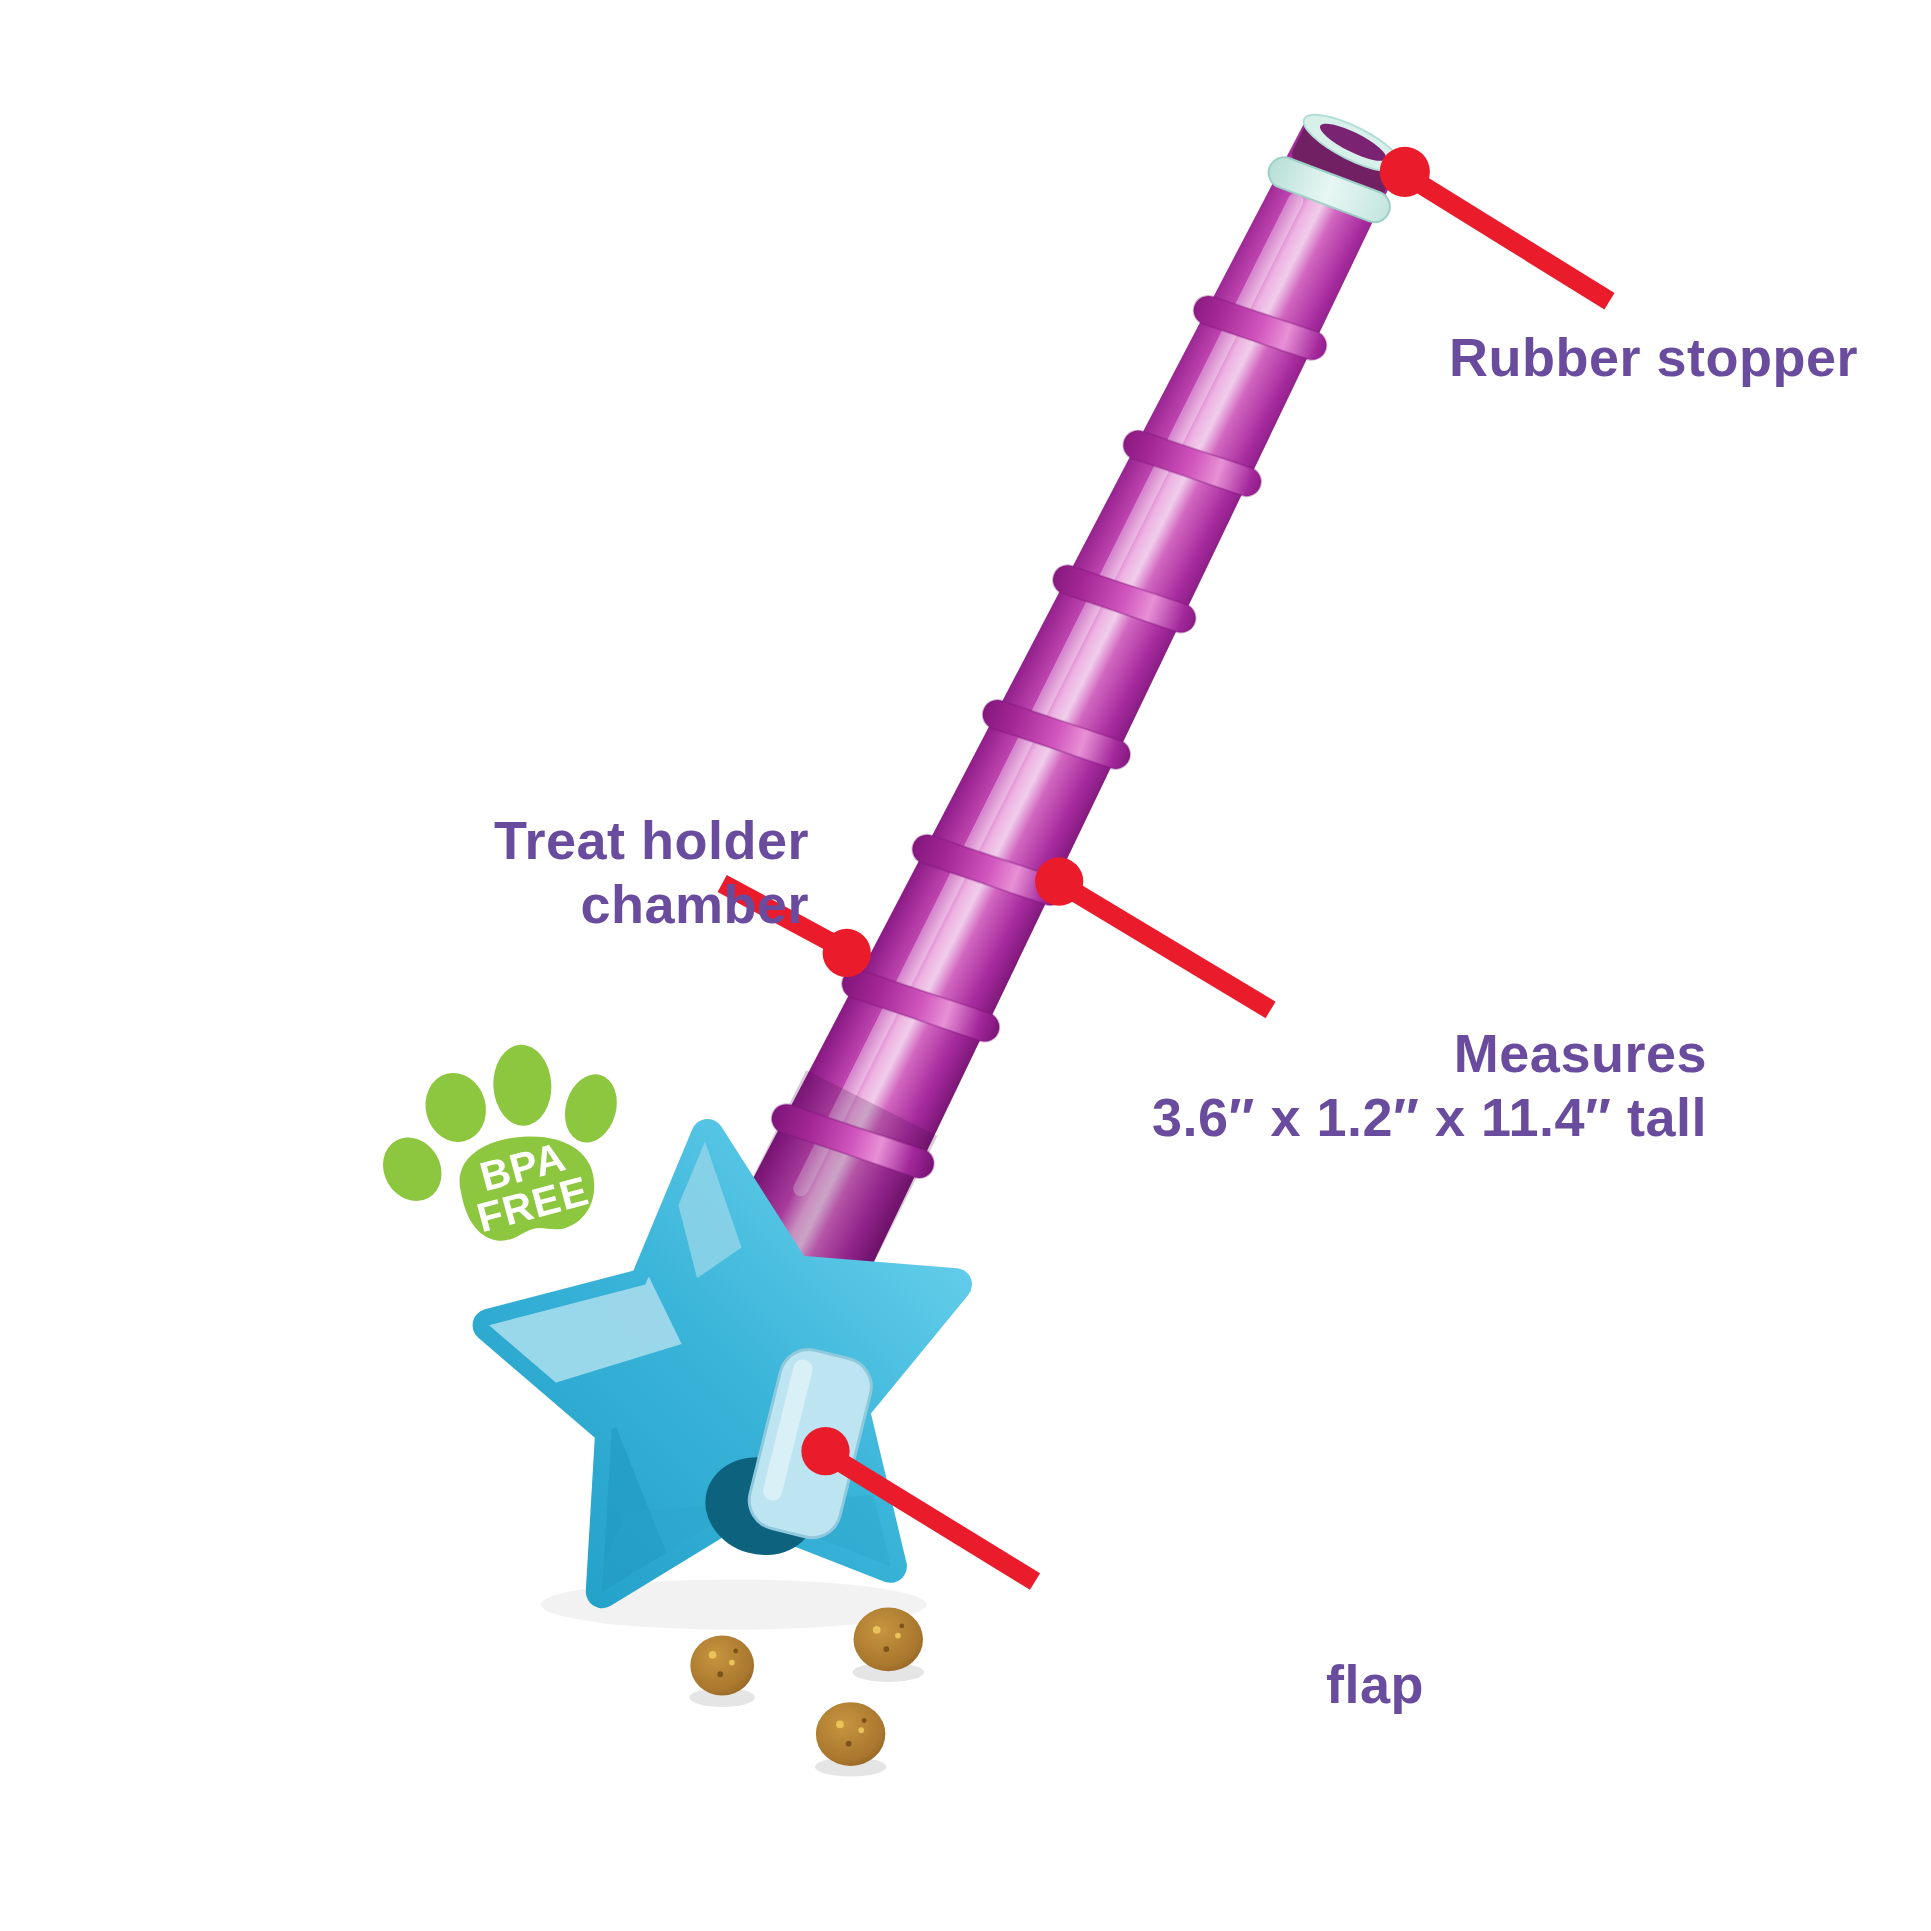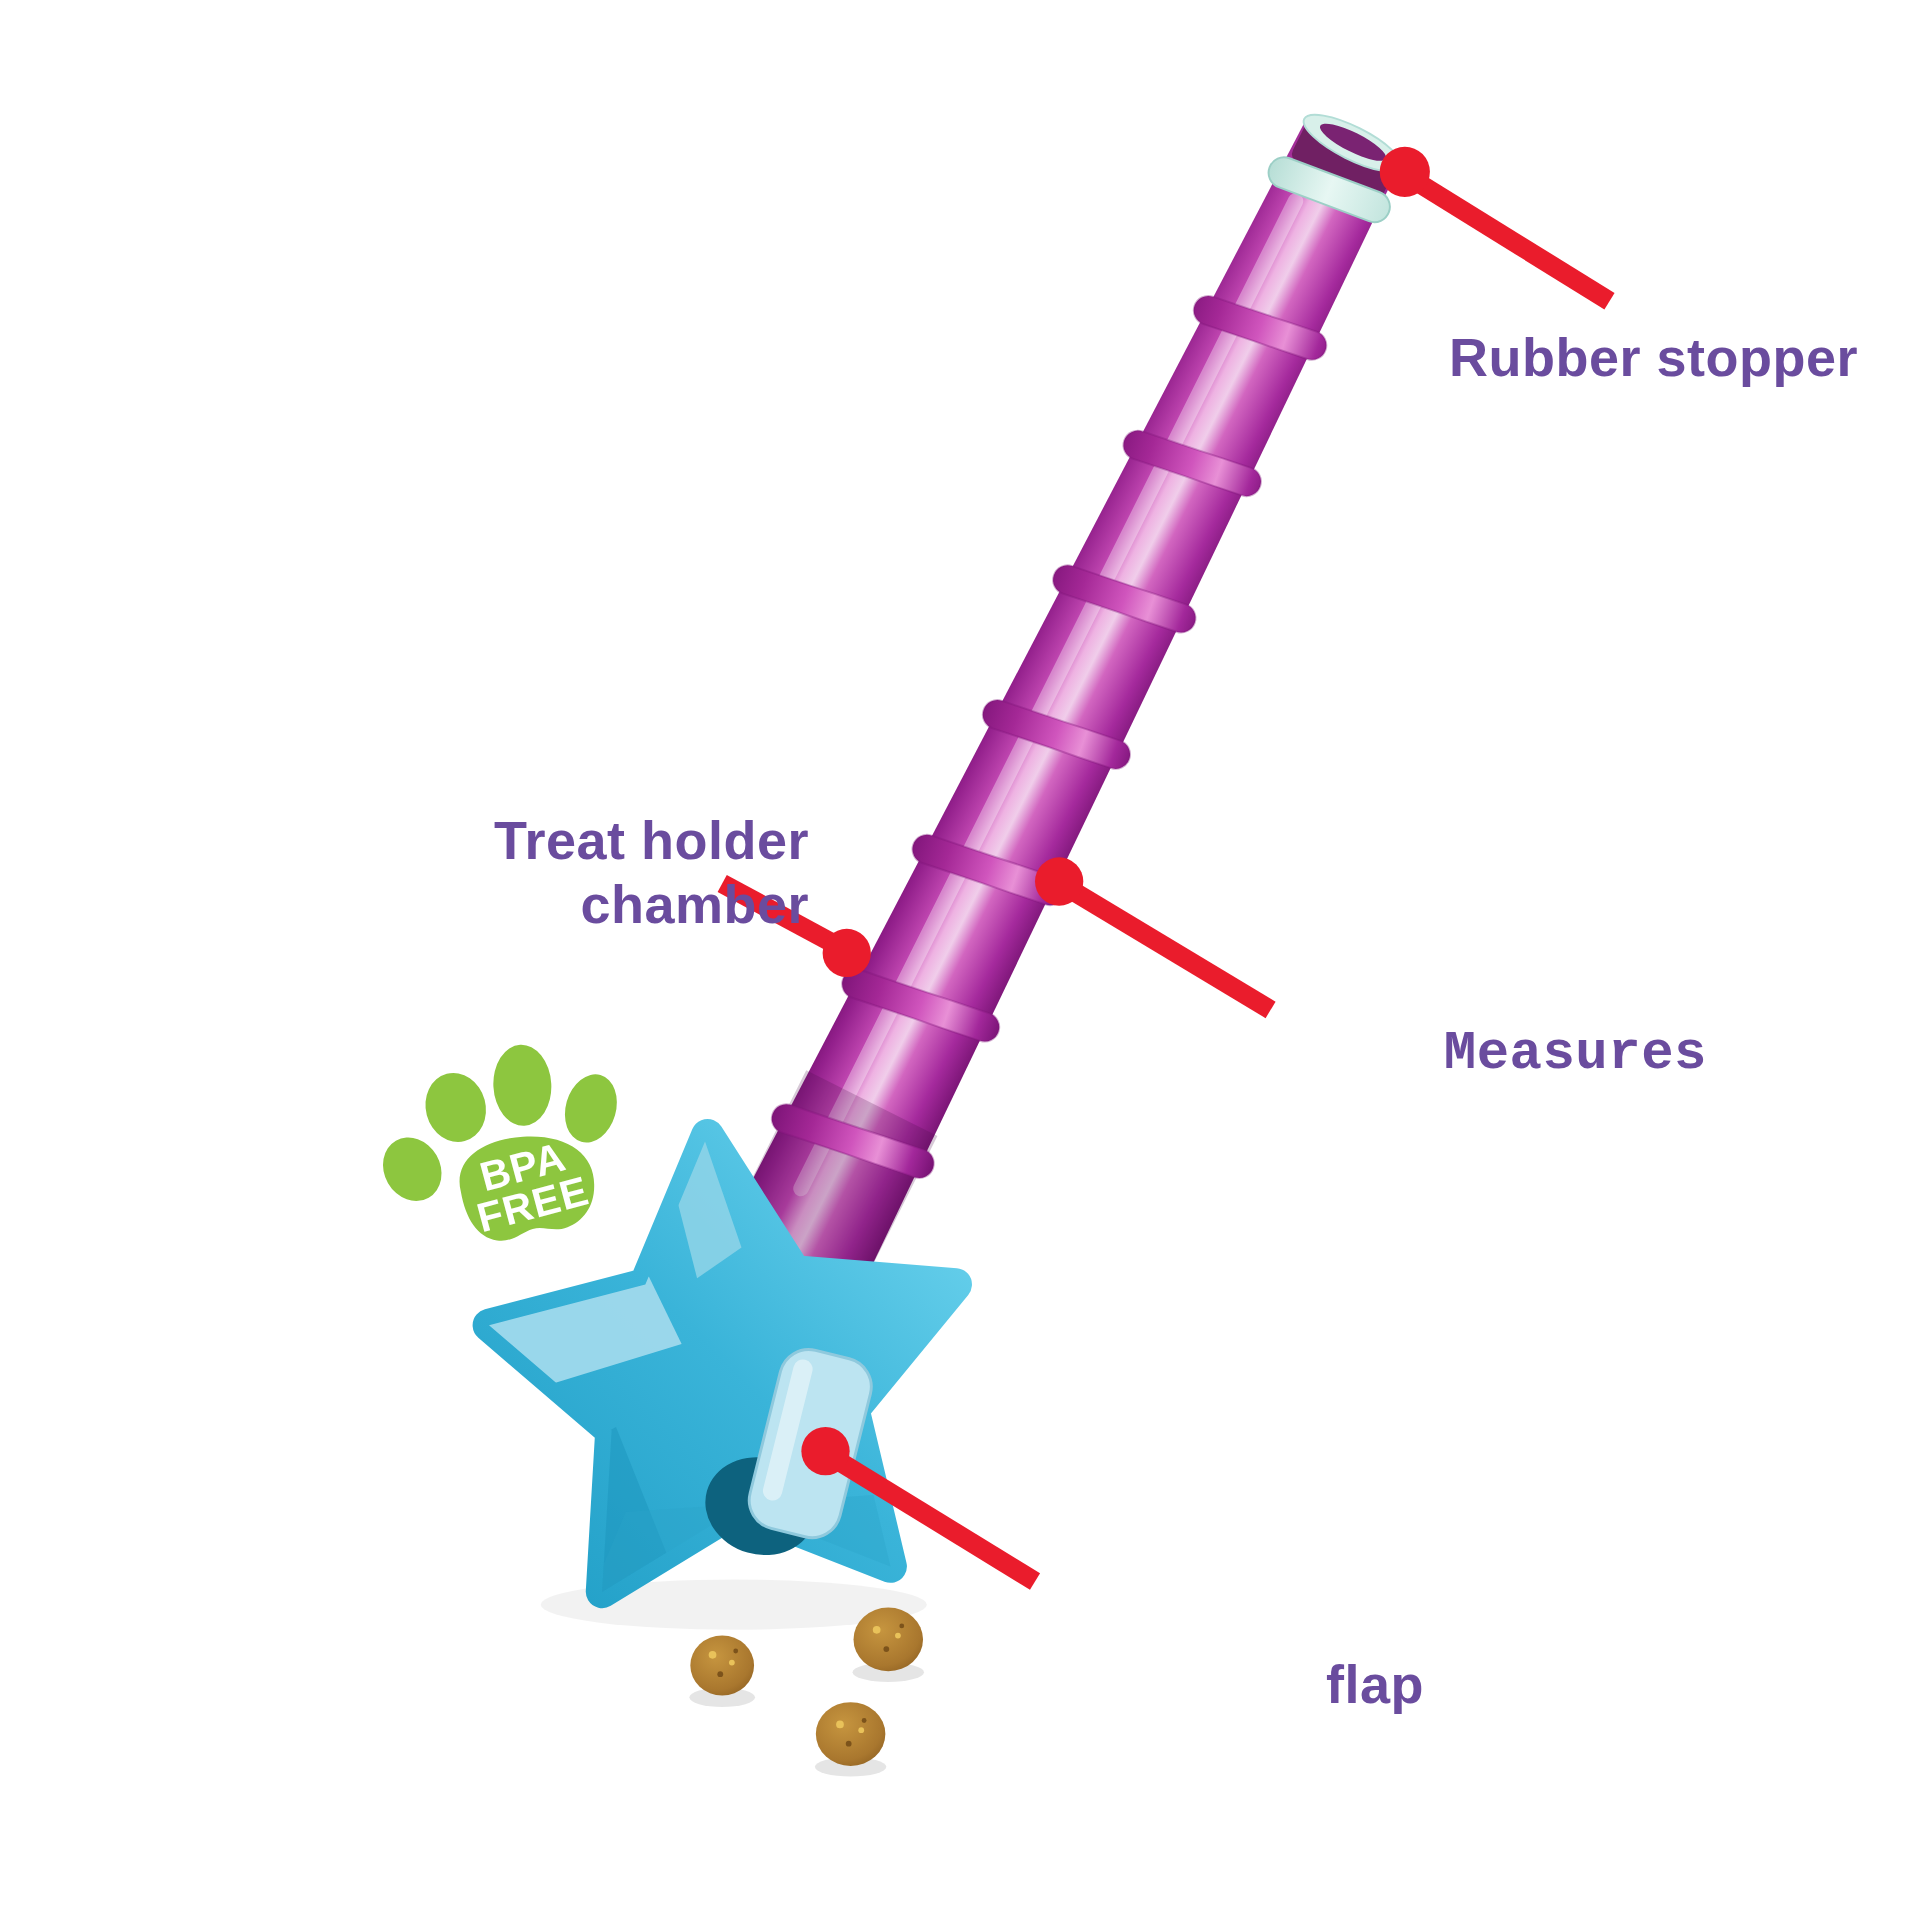--- a/index.html
+++ b/index.html
@@ -172,22 +172,23 @@
 
   <div class="label" style="left:1443px;top:326px;width:415px;white-space:nowrap;text-align:right;">
     <span>Rubber stopper</span>
   </div>
 
   <div class="label center" style="left:326px;top:809px;width:483px;">
     <span>Treat holder</span><br>
     <span>chamber</span>
   </div>
 
-  <div class="label center" style="left:1118px;top:1022px;width:589px;font-family:Liberation Mono, monospace;">
+  <div class="label center" style="left:1118px;top:1022px;width:589px;">
     <span>Measures</span><br>
+    <span>3.6″ x 1.2″ x 11.4″ tall</span>
   </div>
 
   <div class="label center" style="left:932px;top:1589px;width:492px;">
     <br>
     <span>flap</span>
   </div>
 
   <div class="badge-text">
     <span>BPA</span><br>
     <span>FREE</span>

